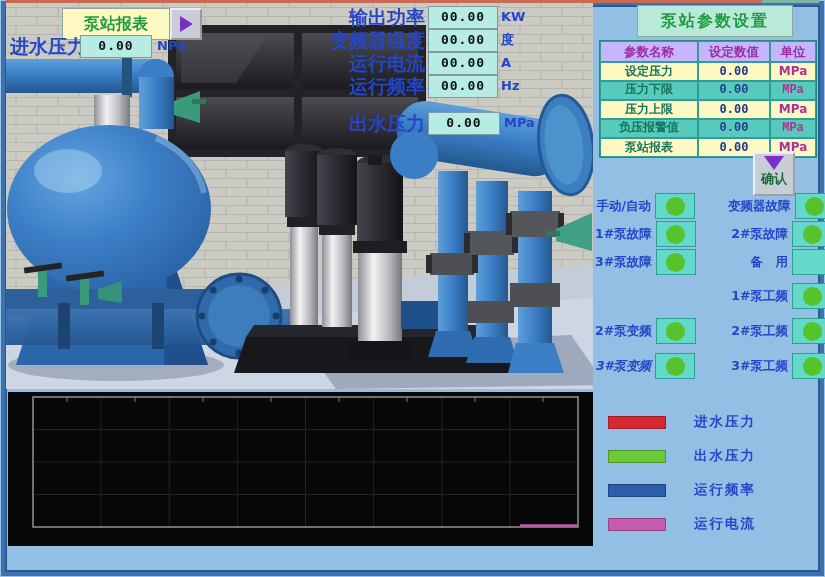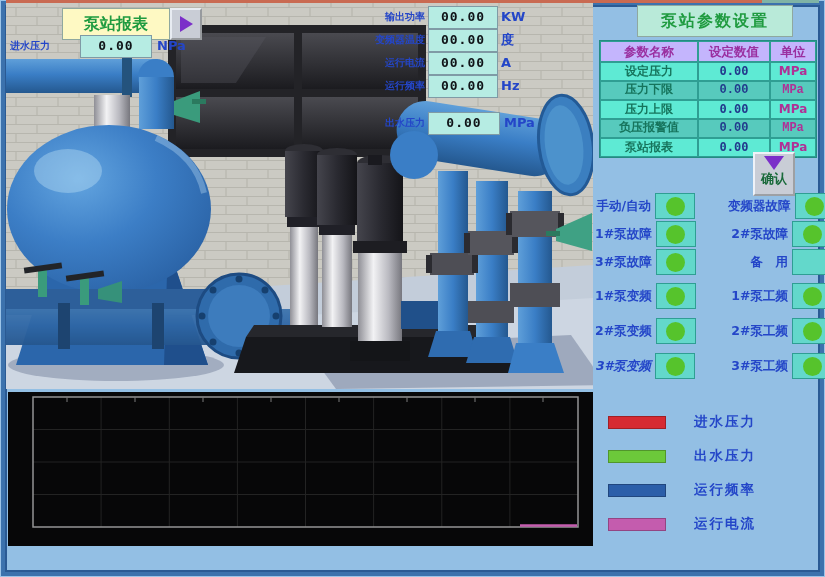--- a/index.html
+++ b/index.html
@@ -11,21 +11,21 @@
   .topline-red{left:6px;top:0;width:756px;height:3px;background:#c96a52;}
   .topline-teal{left:762px;top:0;width:57px;height:3px;background:#7fb3a6;}
   
   #scene{left:6px;top:3px;width:587px;height:386px;background:#cbcac3;}
   
   #chart{left:8px;top:392px;width:585px;height:154px;background:#070708;}
   
   .vbox{background:#b6ece3;border:1px solid #7f9aa5;color:#101418;text-align:center;
         font-family:"DejaVu Sans Mono",monospace;font-weight:bold;font-size:13px;
         letter-spacing:1px;line-height:20px;height:21px;}
-  .blab{color:#2446c8;font-weight:bold;font-size:10px;line-height:22px;white-space:nowrap;}
+  .blab{color:#2446c8;font-weight:bold;font-size:19px;line-height:22px;white-space:nowrap;}
   .unit{color:#2446c8;font-weight:bold;font-size:13px;line-height:22px;}
   
   #report-btn{left:18px;top:8px;display:flex;align-items:center;cursor:pointer;}
   #report-btn .txt{width:106px;height:30px;background:#fef9c3;border:1px solid #8fa89f;
         color:#1f9b40;font-weight:bold;font-size:16px;text-align:center;line-height:30px;margin-left:44px;}
   #report-btn .play{width:28px;height:28px;background:#c9cdd6;border:2px outset #e8ecf2;
         display:flex;align-items:center;justify-content:center;}
   .tri-right{width:0;height:0;border-left:13px solid #7b2fc9;border-top:8px solid transparent;
         border-bottom:8px solid transparent;}
   .tri-down{width:0;height:0;border-top:14px solid #7b2fc9;border-left:10px solid transparent;
@@ -36,21 +36,21 @@
   #settings-title{left:637px;top:5px;width:154px;height:30px;background:#b9ead9;
         border:1px solid #8fa89f;color:#1f9b40;font-weight:bold;font-size:16px;
         text-align:center;line-height:30px;letter-spacing:2px;}
   .ptable{left:599px;top:40px;width:216px;border:1px solid #238b81;background:#2f9e93;}
   .trow{display:flex;height:19px;}
   .trow.thead{height:21px;}
   .tc{border:1px solid #2f9e93;font-size:12px;font-weight:bold;text-align:center;
       overflow:hidden;white-space:nowrap;}
   .c1{width:96px;}.c2{width:70px;}.c3{width:44px;}
   .thead .tc{background:#c4b5fd;color:#9a2fa0;line-height:19px;font-size:12.5px;}
-  .r-a .tc{background:#5eead4;}
+  .r-a .tc{background:#fef9c3;}
   .r-b .tc{background:#57cabd;font-family:Liberation Mono, monospace;}
   .pname{color:#16745c;line-height:17px;}
   .pval{color:#223a8c;line-height:17px;font-family:"DejaVu Sans Mono",monospace;cursor:pointer;}
   .punit{color:#b03096;line-height:17px;}
   #confirm-btn{left:753px;top:152px;width:38px;height:40px;background:#c9cdd6;
         border:2px outset #eef2f8;cursor:pointer;}
   #confirm-btn .lbl{color:#1a6a3a;font-weight:bold;font-size:13px;text-align:center;
         margin-top:2px;line-height:14px;}
   
   .ind-cell{display:flex;align-items:center;height:26px;}
@@ -326,26 +326,20 @@
   <div class="abs ind-cell ind-c1" style="top:249px;">
     <span class="ilab">3#泵故障</span>
     <span class="ibox">
         <span class="lamp"></span>
       </span>
   </div>
   <div class="abs ind-cell ind-c2" style="top:249px;">
     <span class="ilab">备　用</span>
     <span class="ibox"></span>
   </div>
-  <div class="abs ind-cell ind-c1" style="top:283px;">
-    <span class="ilab">1#泵变频</span>
-    <span class="ibox">
-        <span class="lamp"></span>
-      </span>
-  </div>
   <div class="abs ind-cell ind-c2" style="top:283px;">
     <span class="ilab">1#泵工频</span>
     <span class="ibox">
         <span class="lamp"></span>
       </span>
   </div>
   <div class="abs ind-cell ind-c1" style="top:318px;">
     <span class="ilab">2#泵变频</span>
     <span class="ibox">
         <span class="lamp"></span>

